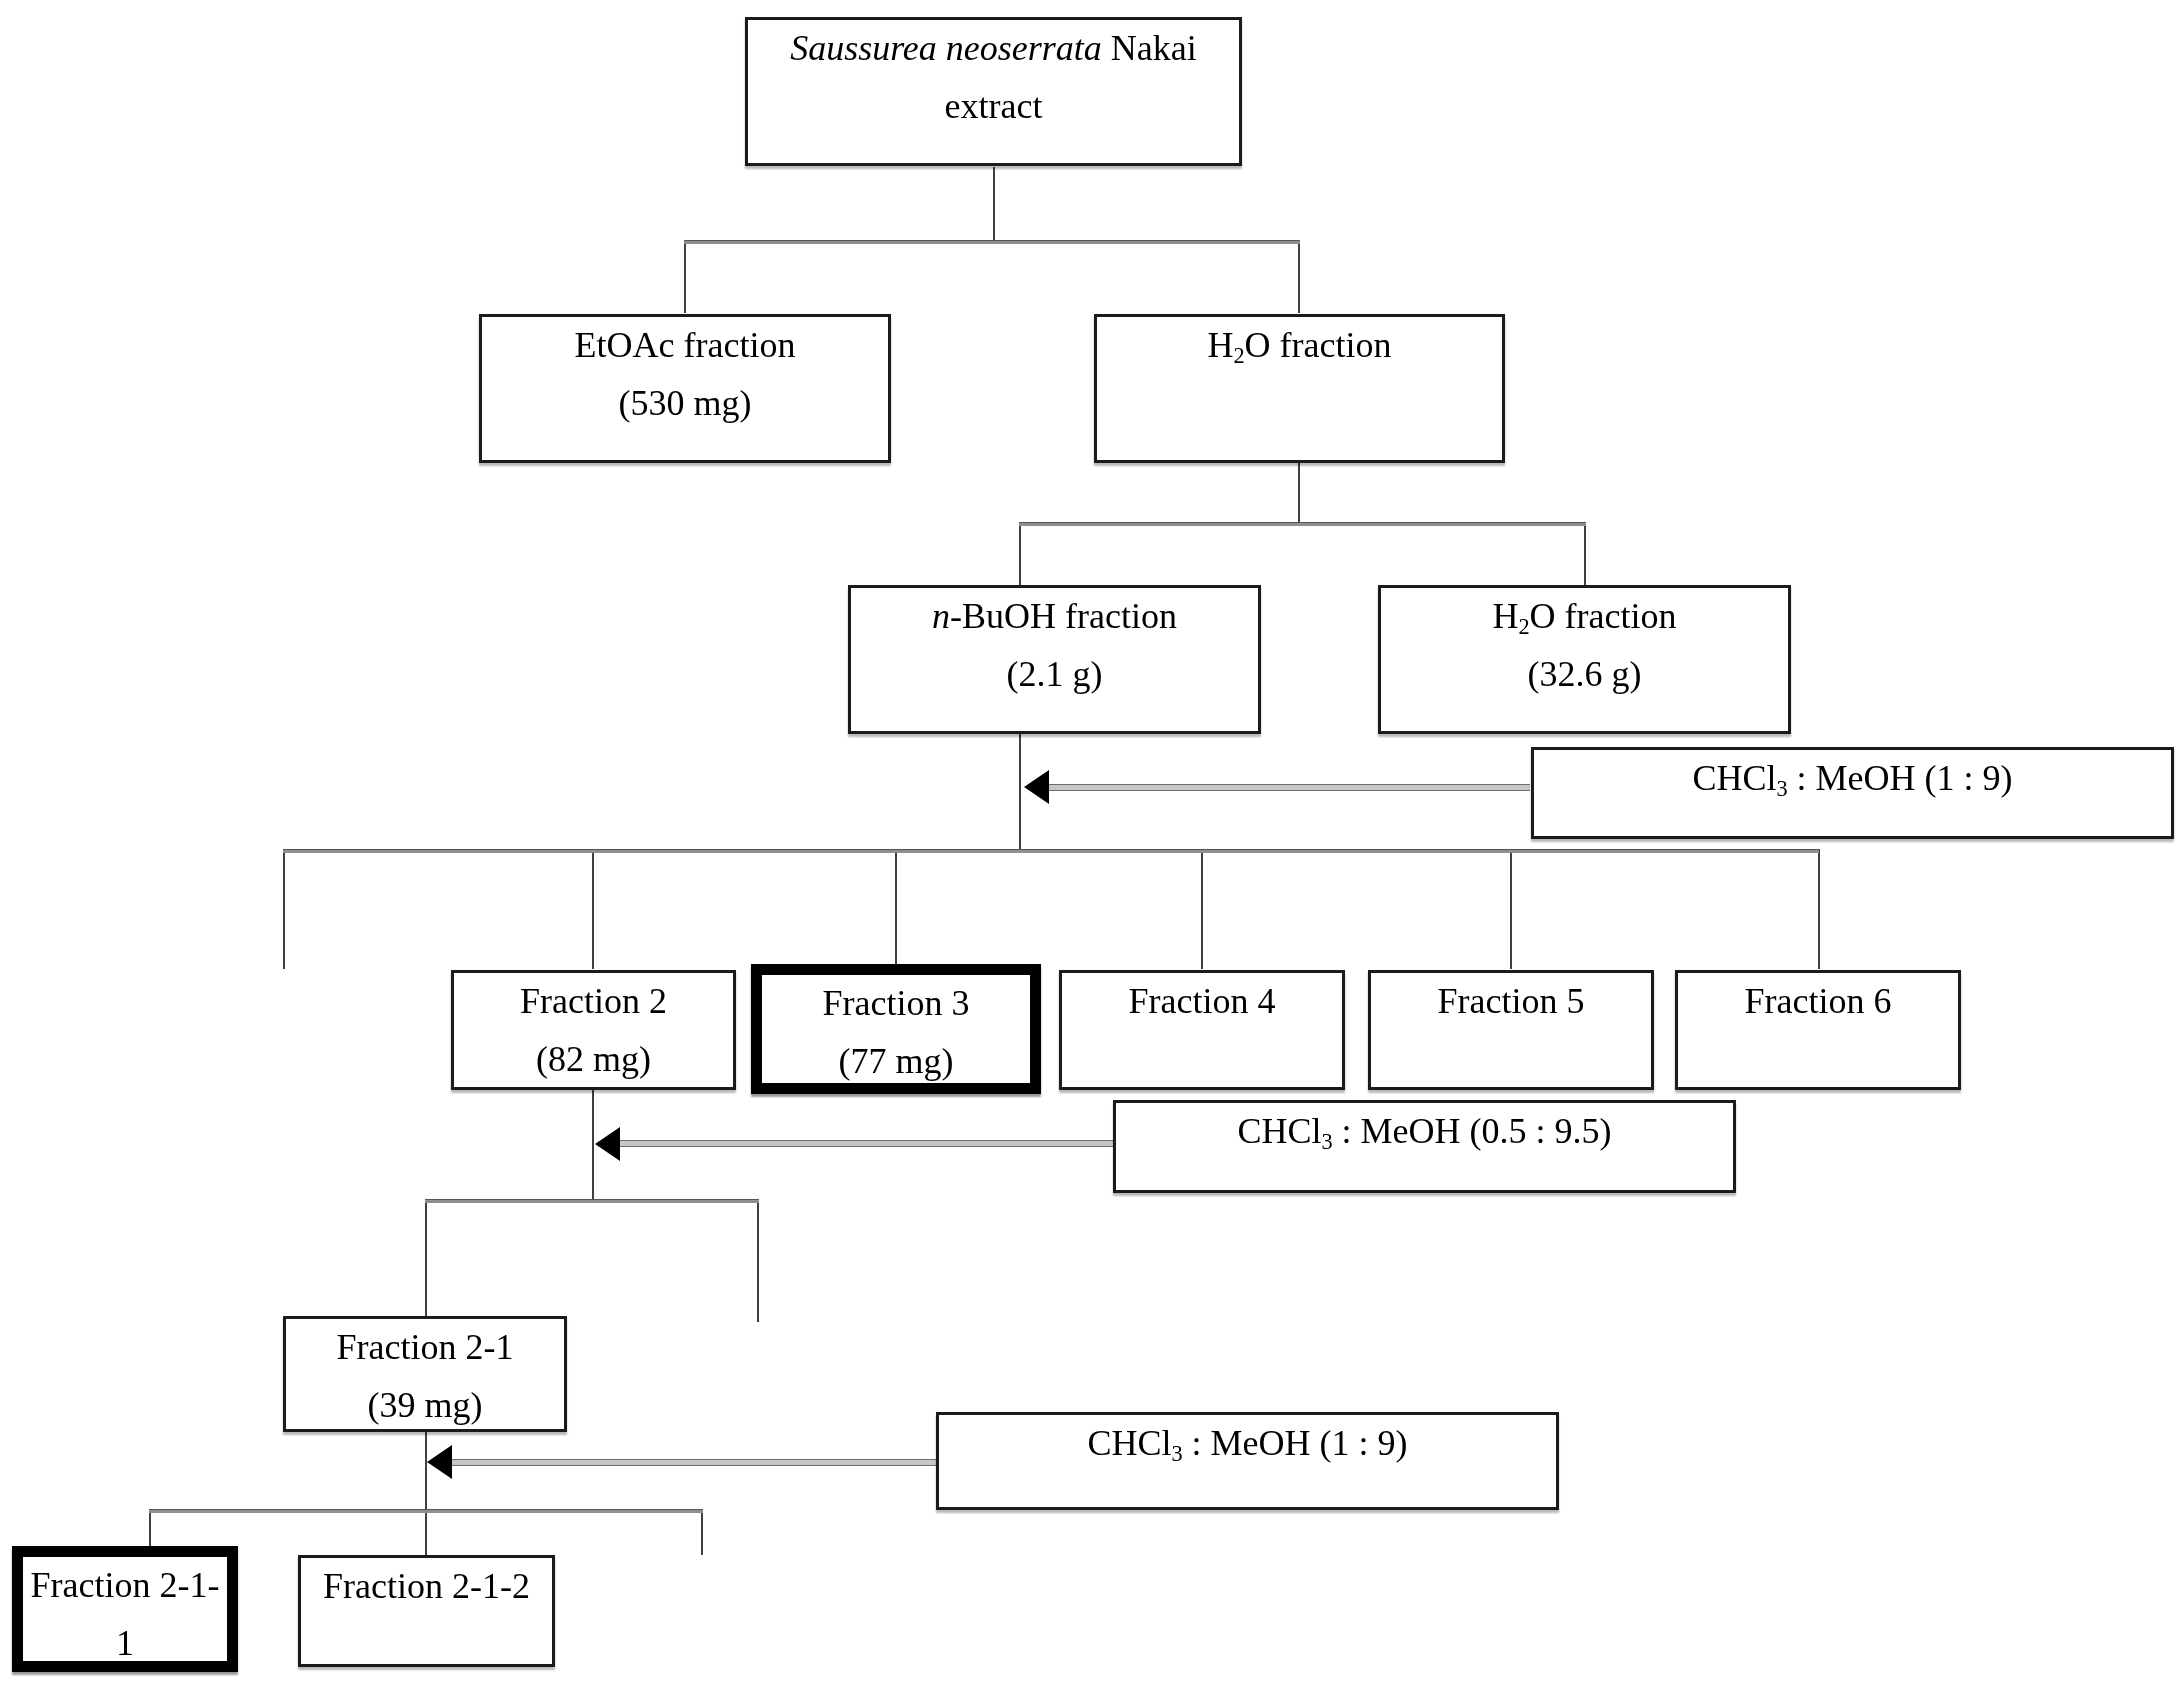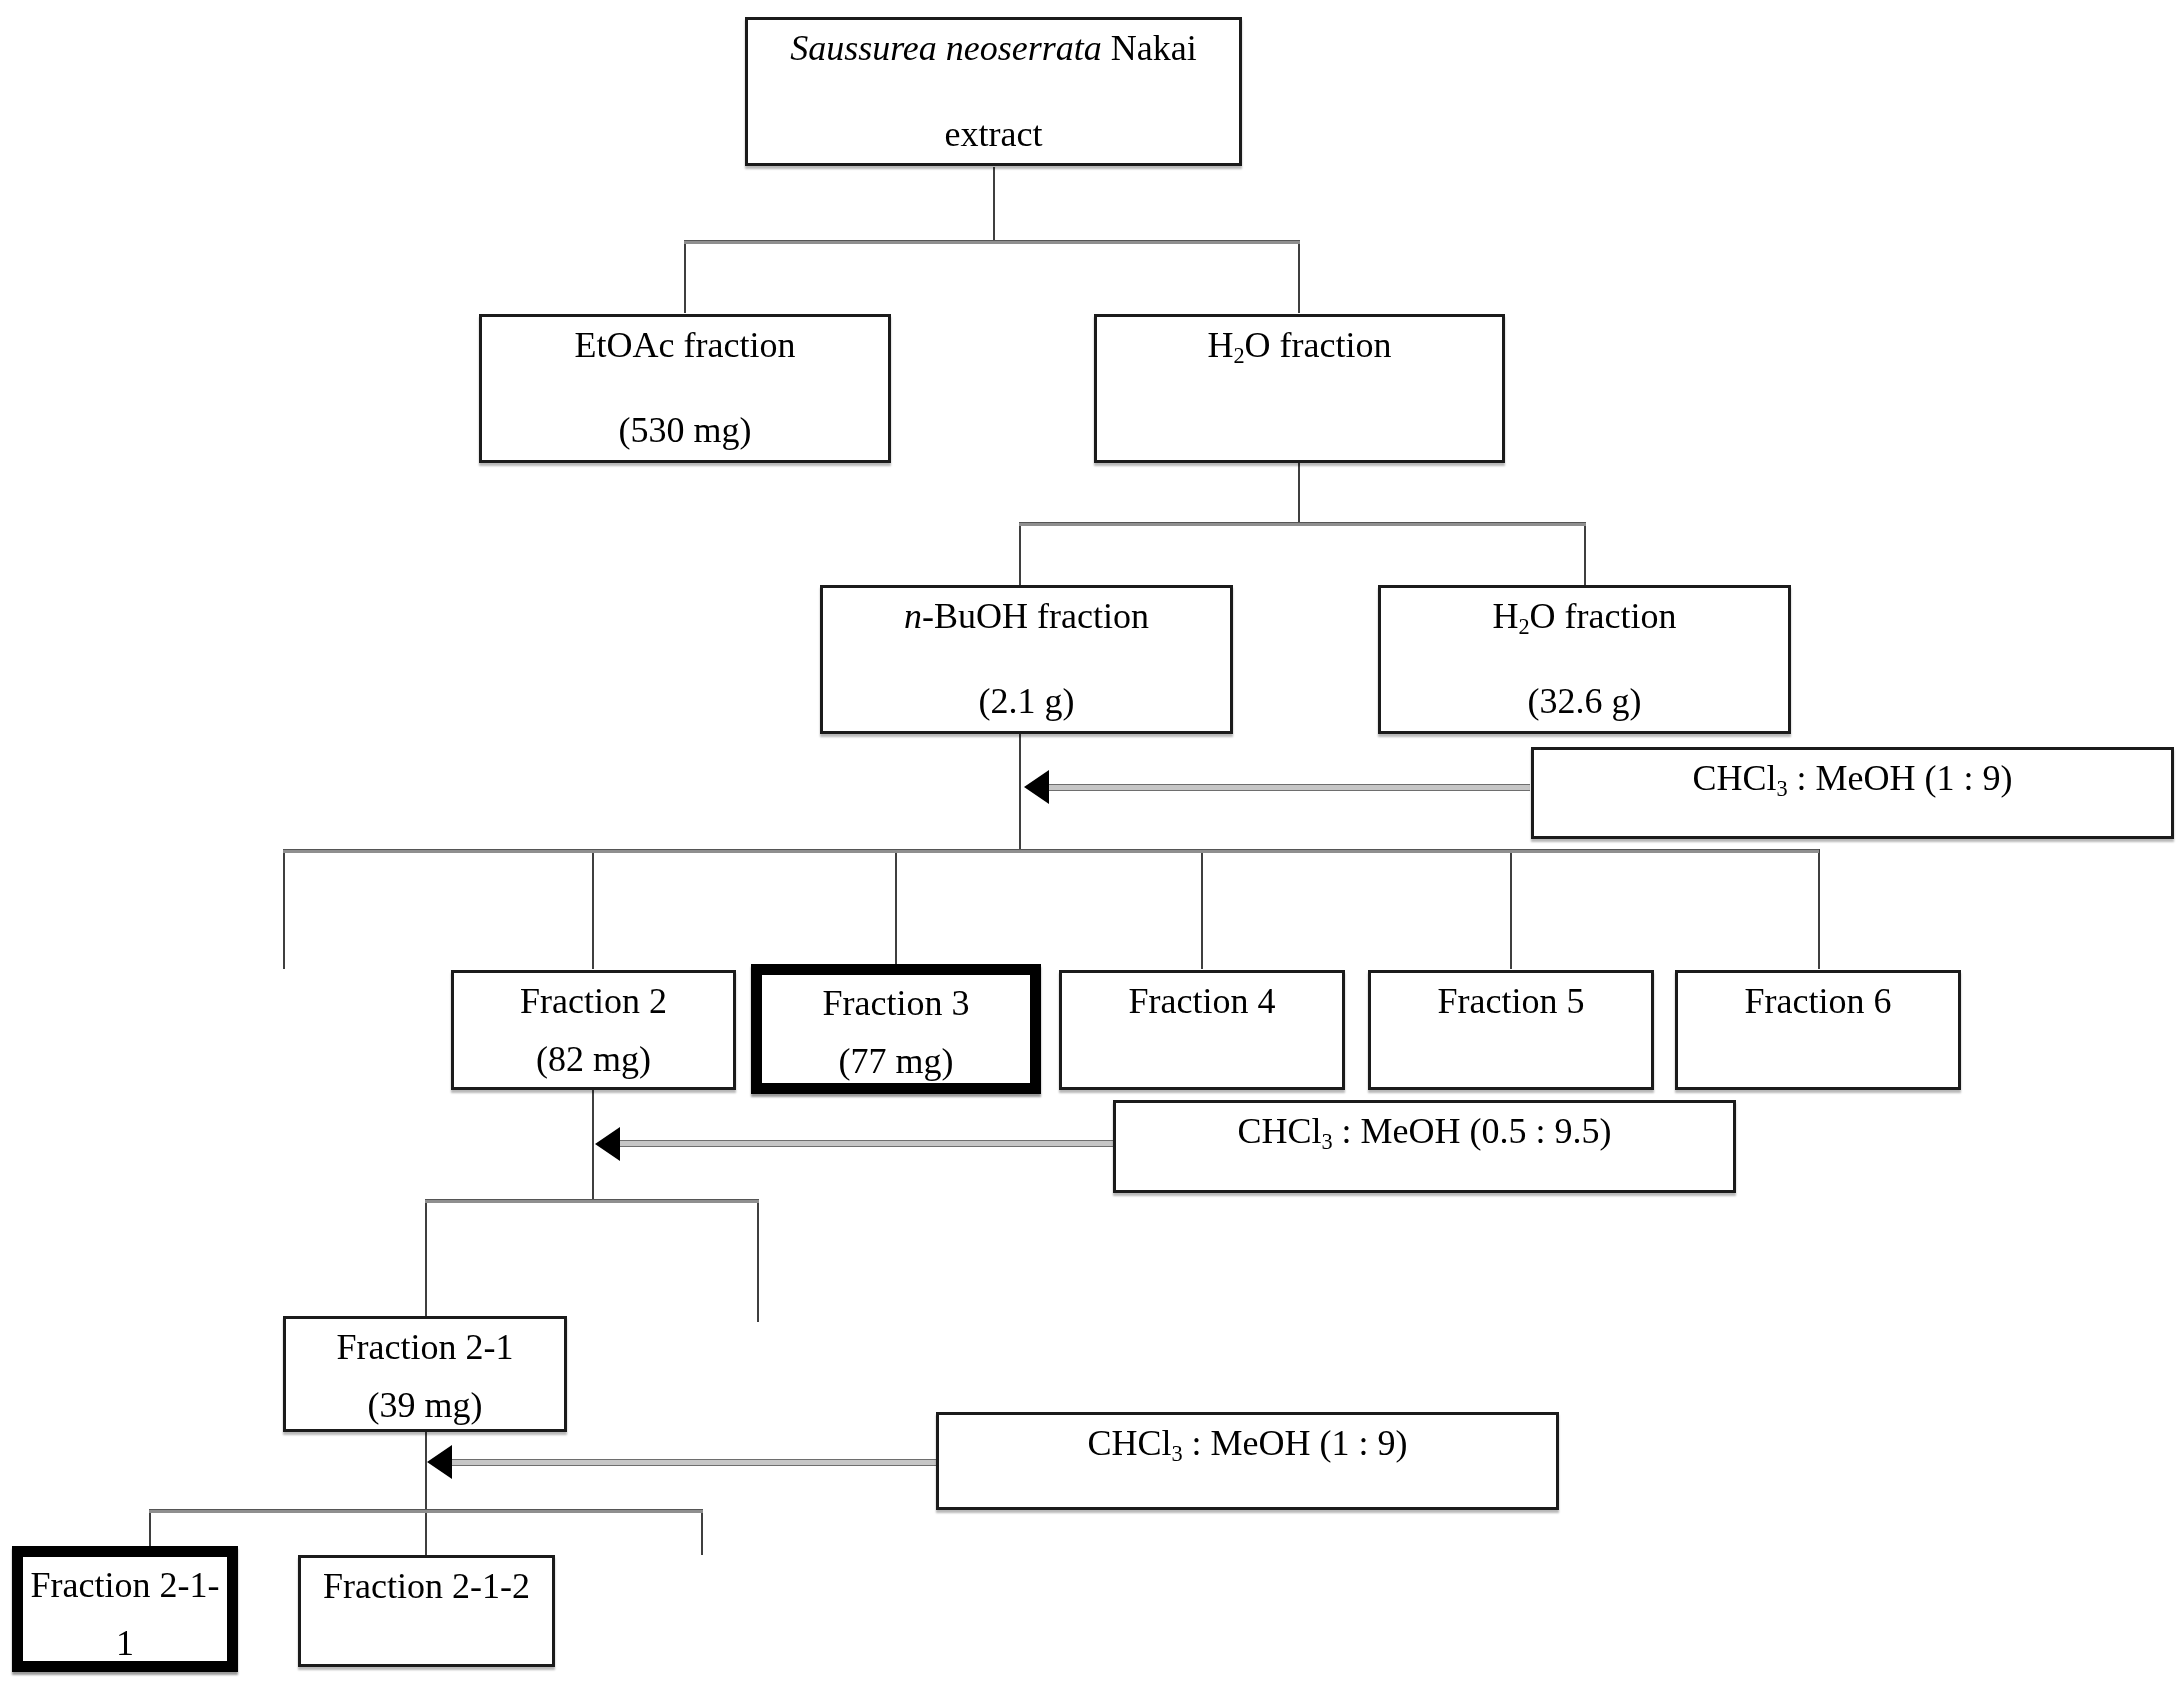--- a/index.html
+++ b/index.html
@@ -4,21 +4,21 @@
 <style>
   html, body { margin:0; padding:0; background:#ffffff; }
   .canvas {
     position:relative; width:2183px; height:1685px; background:#ffffff;
     font-family:"Liberation Serif","DejaVu Serif",serif; color:#000;
     overflow:hidden;
   }
   .box {
     position:absolute; box-sizing:border-box;
     border:3.1px solid #1b1b1b; background:#ffffff;
-    display:flex; flex-direction:column; align-items:center; justify-content:space-between;
+    display:flex; flex-direction:column; align-items:center; justify-content:flex-start;
     text-align:center; font-size:36px; line-height:1.6; color:#000;
     box-shadow:0 2.5px 1.9px rgba(0,0,0,0.28);
   }
   .box.bold { border-width:11.2px; border-color:#000000; box-shadow:0 3.1px 1.9px rgba(0,0,0,0.4); }
   .it  { font-style:italic; }
   .sub { font-size:0.62em; vertical-align:-0.28em; }
   .vline { position:absolute; width:1.9px; background:#3f3f3f; }
   .hline { position:absolute; height:3.1px; background:#8f8f8f; border-top:0.6px solid #555; }
   .shaft { position:absolute; box-sizing:border-box; height:6.8px; background:#c6c6c6;
            border-top:1.9px solid #6e6e6e; border-bottom:1.9px solid #6e6e6e; }
@@ -72,21 +72,21 @@
 
   <div class="box" style="left:479px;top:314px;width:412px;height:149px">
     <div>EtOAc fraction</div>
     <div>(530 mg)</div>
   </div>
 
   <div class="box" style="left:1094px;top:314px;width:411px;height:149px">
     <div><span>H</span><span class="sub">2</span><span>O fraction</span></div>
   </div>
 
-  <div class="box" style="left:820px;top:585px;width:413px;height:149px">
+  <div class="box" style="left:848px;top:585px;width:413px;height:149px">
     <div><span class="it">n</span><span>-BuOH fraction</span></div>
     <div>(2.1 g)</div>
   </div>
 
   <div class="box" style="left:1378px;top:585px;width:413px;height:149px">
     <div><span>H</span><span class="sub">2</span><span>O fraction</span></div>
     <div>(32.6 g)</div>
   </div>
 
   <div class="box" style="left:1531px;top:747px;width:643px;height:92px">

